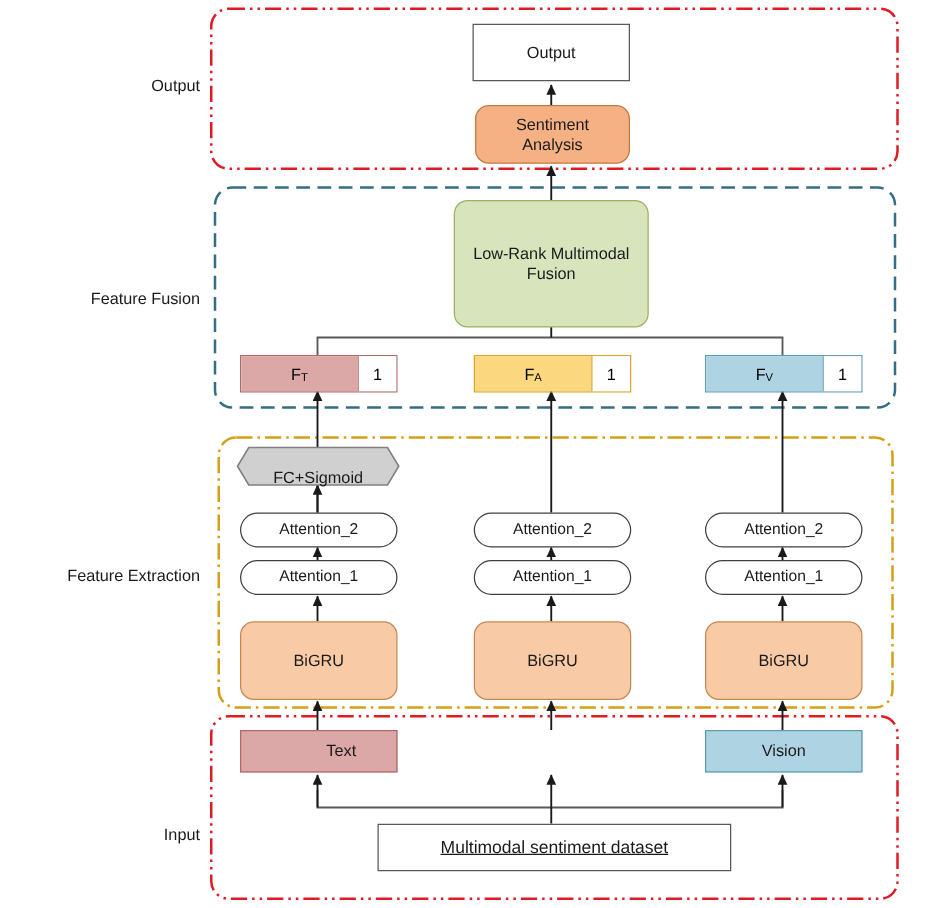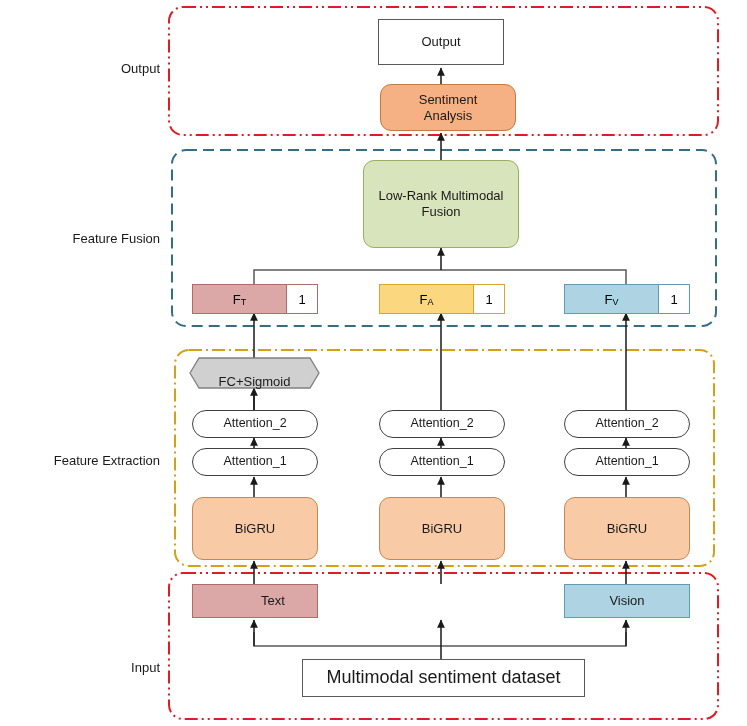--- a/index.html
+++ b/index.html
@@ -103,27 +103,27 @@
 
   <div class="sec-label" style="left:20px;top:228px;width:140px;height:20px;">Feature Fusion</div>
 
   <div class="sec-label" style="left:10px;top:450px;width:150px;height:20px;">Feature Extraction</div>
 
   <div class="sec-label" style="left:20px;top:631px;width:140px;height:20px;margin-top:26px;">Input</div>
 
   <div class="box rect sharp" style="left:378px;top:19px;width:126px;height:46px;font-size:13px;
               border-color:#595959;background:#ffffff;">Output</div>
 
-  <div class="box round-lg" style="left:380px;top:84px;width:136px;height:47px;font-size:13px;
+  <div class="box round-lg" style="left:380px;top:84px;width:124px;height:47px;font-size:13px;
               border:1.3px solid #c27a40;background:#f5b183;flex-direction:column;">
     <span>Sentiment</span>
     <span>Analysis</span>
   </div>
 
-  <div class="box round-lg" style="left:363px;top:160px;width:156px;height:88px;font-size:13px;
+  <div class="box round-lg" style="left:363px;top:160px;width:156px;height:102px;font-size:13px;
               border:1.3px solid #9bb05e;background:#d8e4bc;flex-direction:column;">
     <span>Low-Rank Multimodal</span>
     <span>Fusion</span>
   </div>
 
   <div class="fbox" style="left:192px;top:284px;width:126px;height:30px;
               border:1.3px solid #b06a6a;">
     <div class="fmain" style="background:#dba7a7;">
       <span>F</span>
         <sub>T</sub>
@@ -172,16 +172,16 @@
   <div class="box round-pill" style="left:564px;top:448px;width:126px;height:28px;font-size:12.5px;
               border:1.3px solid #404040;background:#ffffff;">Attention_1</div>
   <div class="box round-lg" style="left:564px;top:497px;width:126px;height:63px;font-size:13px;
               border:1.3px solid #c58850;background:#f8cba6;">BiGRU</div>
 
   <div class="box sharp" style="left:192px;top:584px;width:126px;height:34px;font-size:13px;
               border:1.3px solid #b06a6a;background:#dba7a7;padding-left:36px;">Text</div>
   <div class="box sharp" style="left:564px;top:584px;width:126px;height:34px;font-size:13px;
               border:1.3px solid #5f9cb8;background:#aed4e3;">Vision</div>
 
-  <div class="box rect sharp" style="left:302px;top:659px;width:283px;height:38px;font-size:18px;
-              border-color:#595959;background:#ffffff;">Multimodal sentiment dataset</div>
+  <div class="box rect sharp" style="left:302px;top:659px;width:283px;height:38px;font-size:14px;
+              border-color:#595959;background:#ffffff;text-decoration:underline;">Multimodal sentiment dataset</div>
 
 </div>
 
 </body></html>

